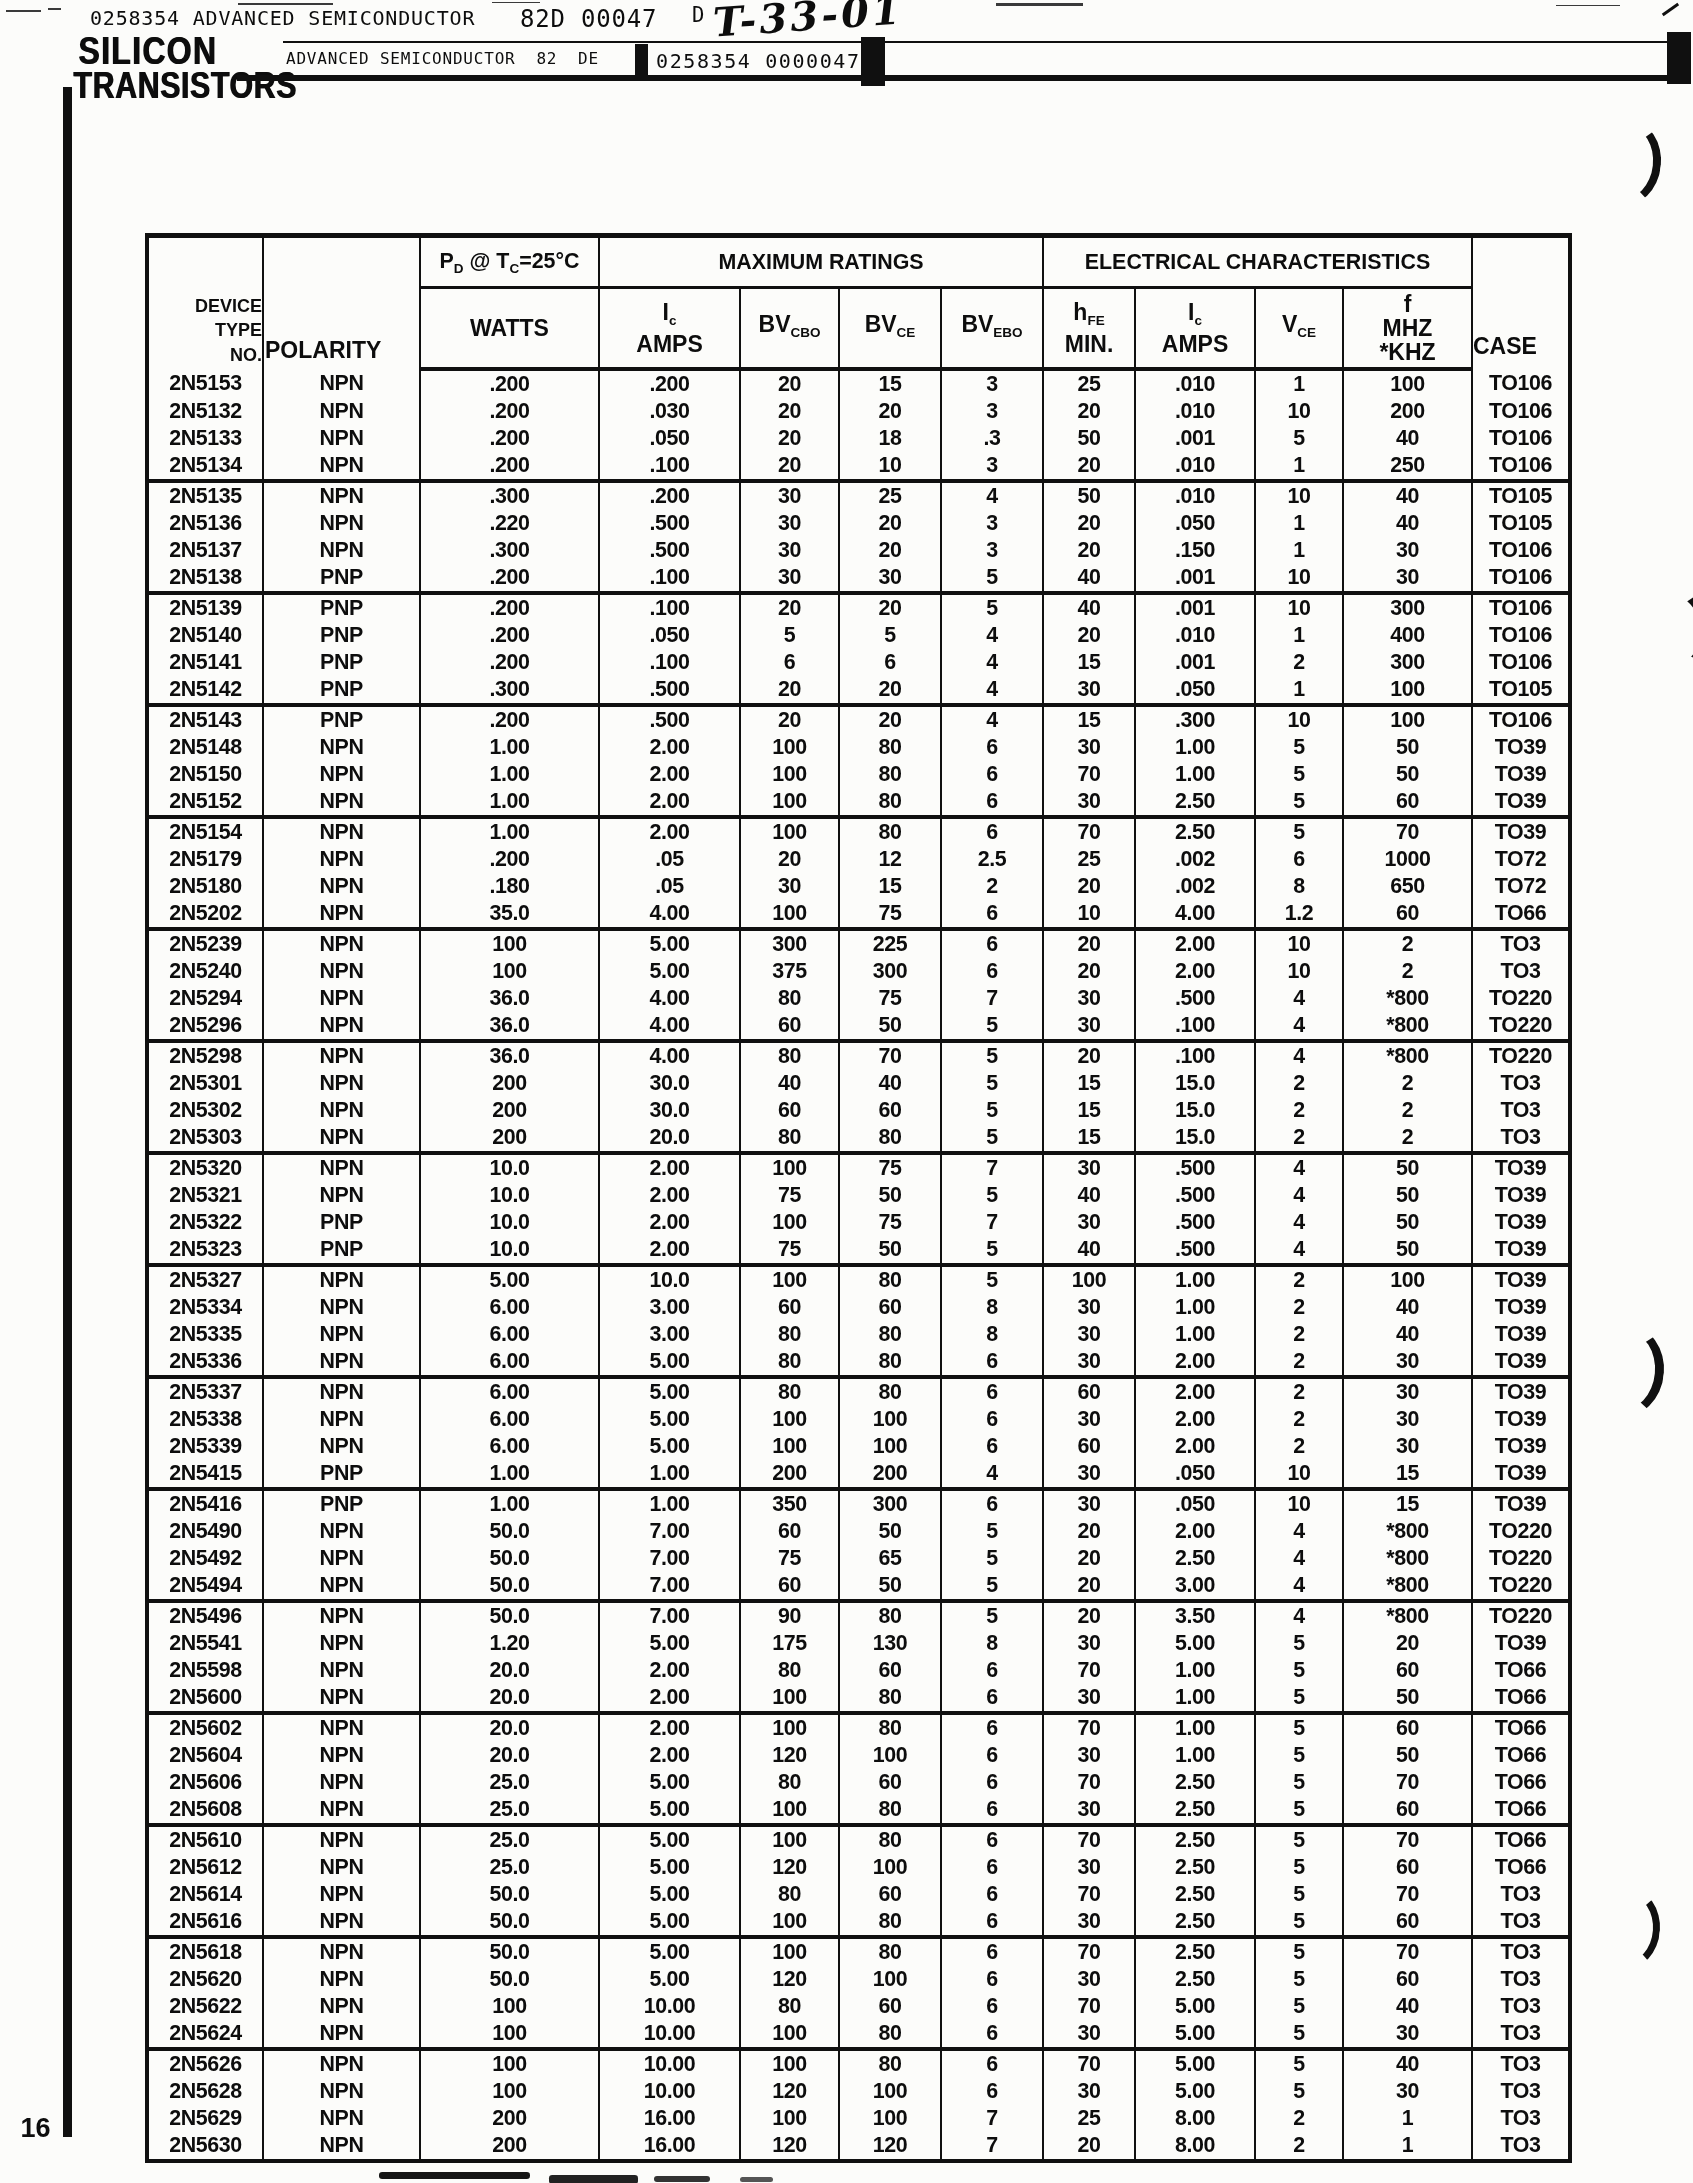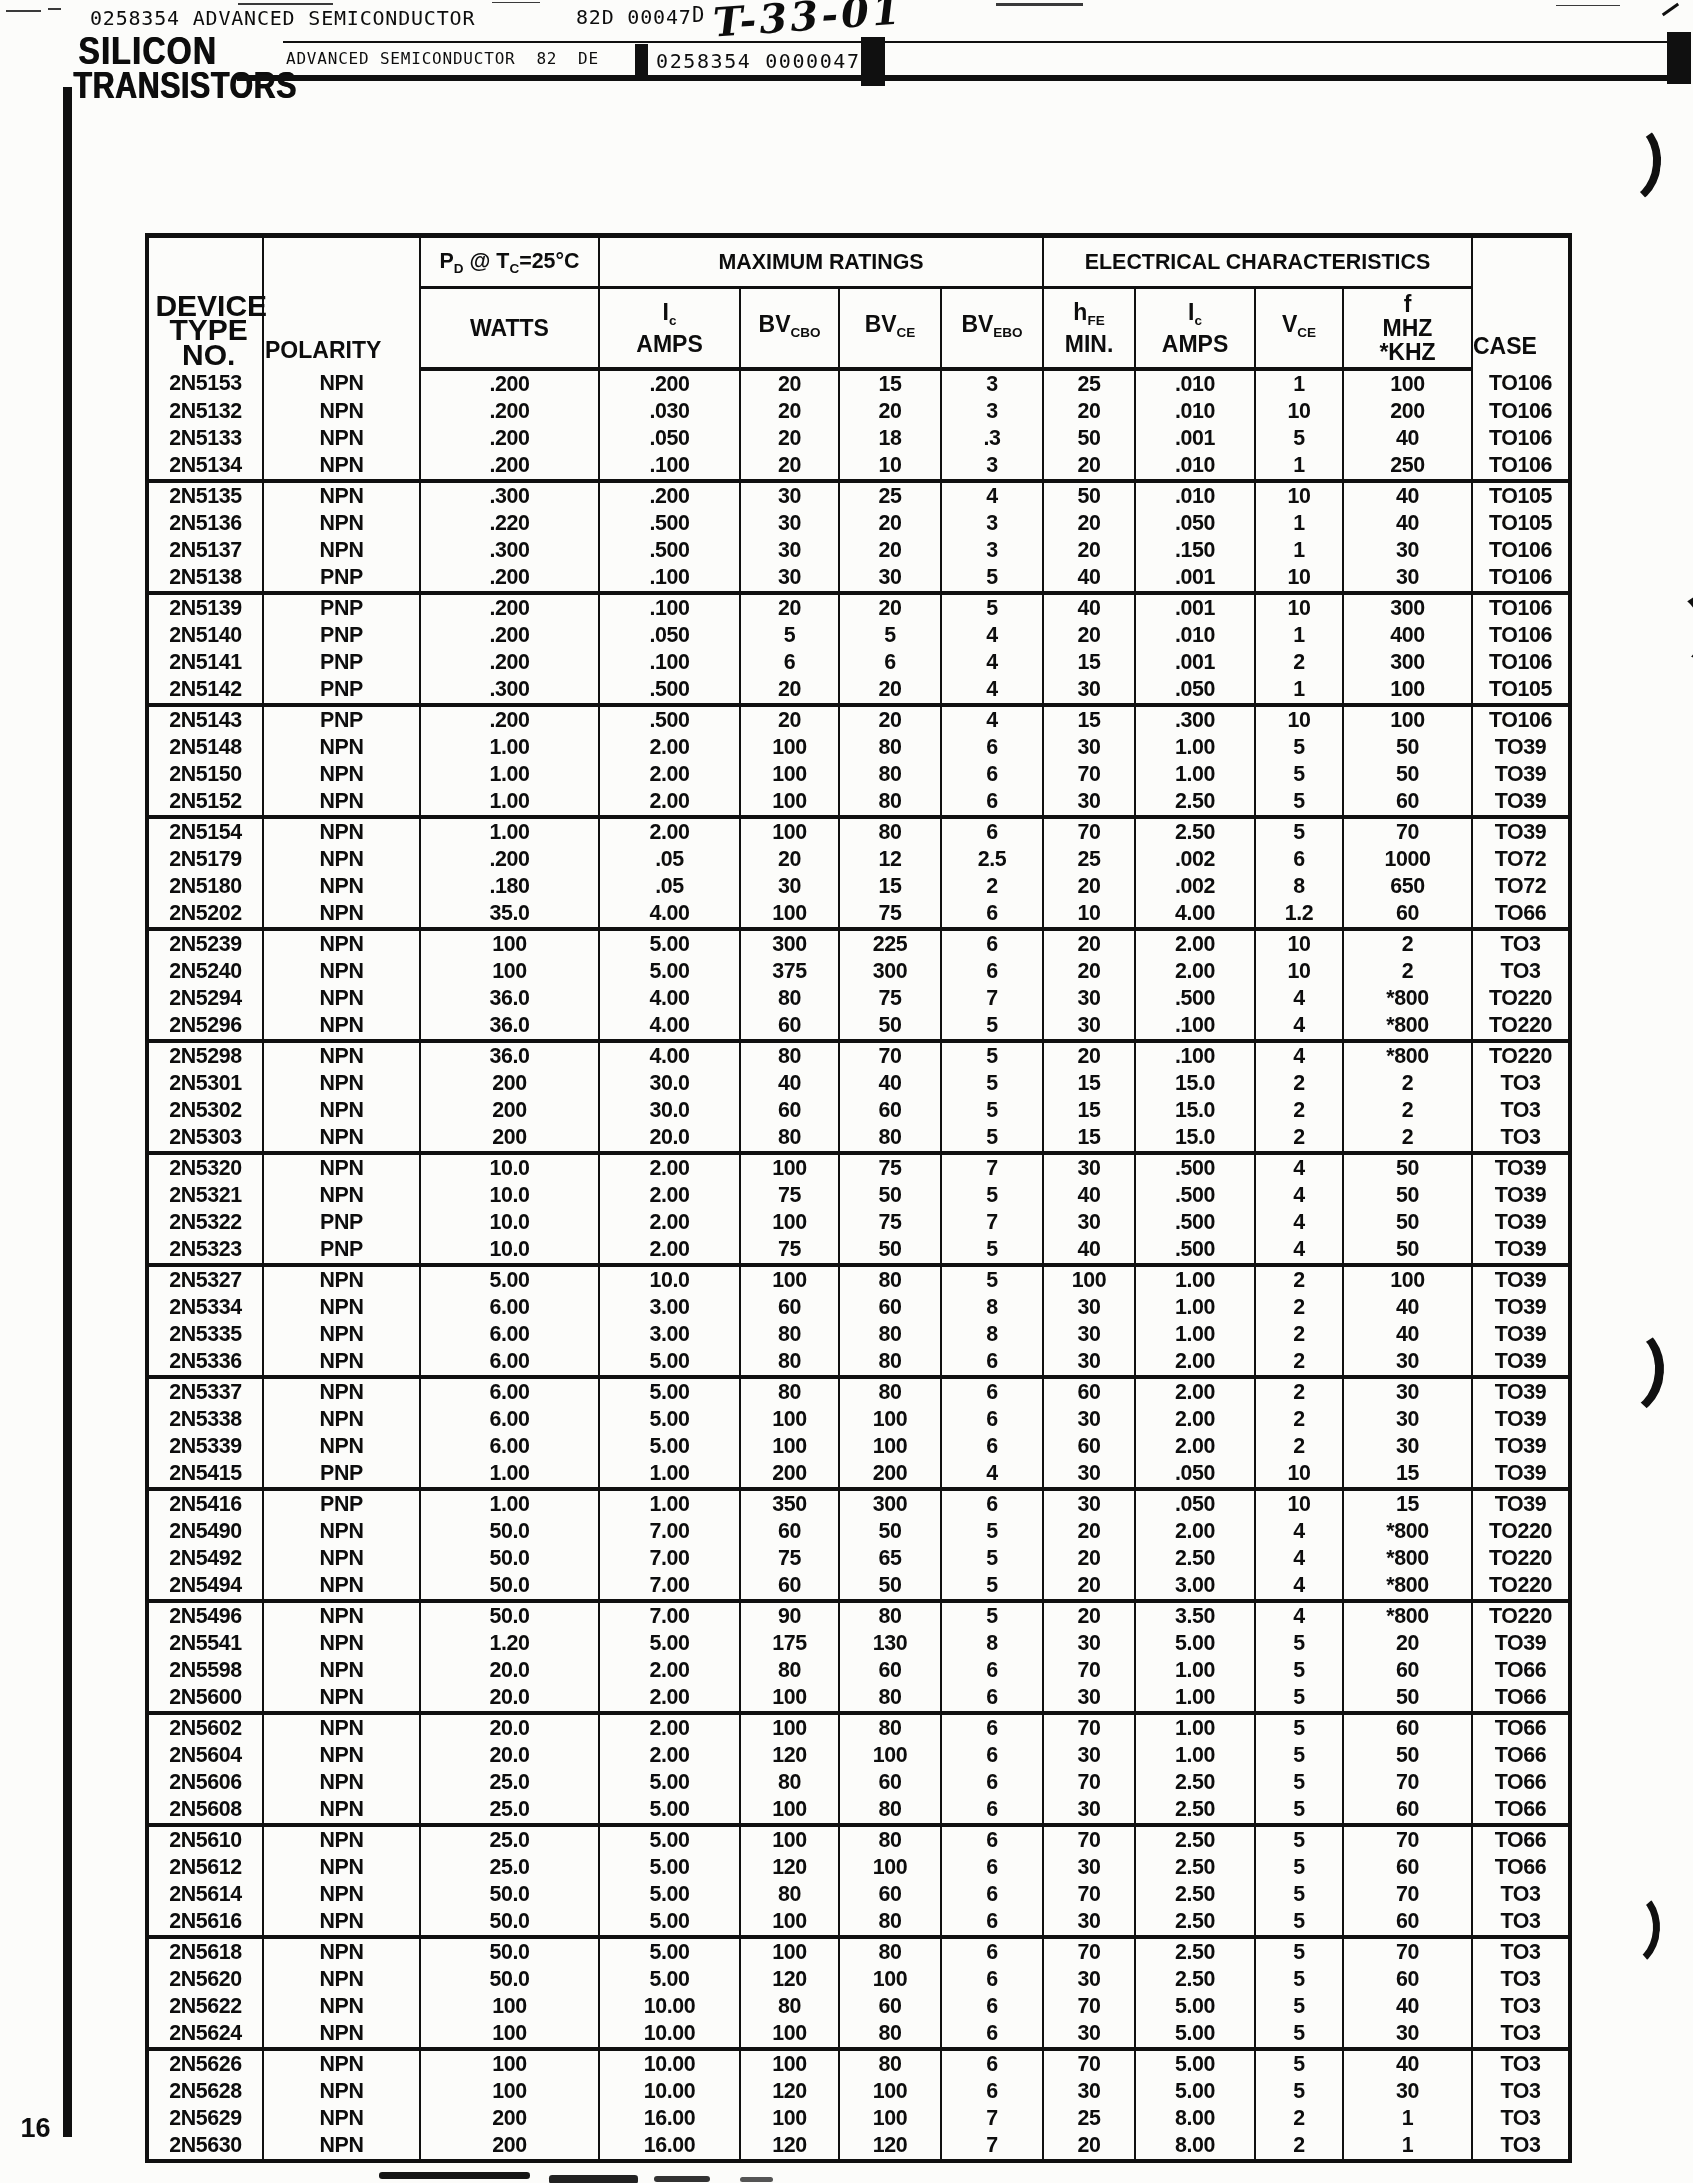--- a/index.html
+++ b/index.html
@@ -7,21 +7,21 @@
     width:1693px;height:2183px;position:relative;overflow:hidden;
     background:#fcfcfa;color:#0d0d0d;
     font-family:"Liberation Sans",sans-serif;
   }
   .abs{position:absolute}
   .mono{font-family:"DejaVu Sans Mono",monospace;font-weight:normal;white-space:pre}
   .ink{background:#101010}
 
   
   #stamp1-text{left:90px;top:6.4px;font-size:20px;letter-spacing:0.8px}
-  #stamp1-num{left:576px;top:4.8px;font-size:20px;letter-spacing:0.8px}
+  #stamp1-num{left:520px;top:4.8px;font-size:24px;letter-spacing:0.8px}
   #stamp1-rev{left:692px;top:3.2px;font-size:20.6px}
   #handwriting{
     left:713px;top:-8px;font-size:40px;font-family:"DejaVu Serif",serif;
     font-style:italic;letter-spacing:3.2px;transform:rotate(-4deg);font-weight:bold;
   }
   #title-silicon{
     left:78px;top:30px;font-size:38px;font-weight:bold;letter-spacing:1.6px;
     transform:scaleX(.84);transform-origin:left top;
     text-shadow:1.2px 0 0 #0d0d0d;
   }
@@ -69,21 +69,21 @@
   }
   #spec-table th,#spec-table td{
     border-left:2.4px solid #101010;border-right:2.4px solid #101010;
     font-weight:bold;color:#0d0d0d;
   }
   #spec-table td{height:27px;font-size:21.4px;line-height:1;vertical-align:middle;padding:0;text-align:center;letter-spacing:-0.4px}
   tr.group-start td{border-top:4px solid #101010}
   thead tr.band th{height:46px}
   thead tr.sub th{height:76px;border-bottom:4.8px solid #101010;font-size:23px;vertical-align:middle;text-align:center;line-height:24px}
   .band-box{border-bottom:3.2px solid #101010;font-size:21.4px;text-align:center;vertical-align:middle;letter-spacing:0}
-  .h-device{vertical-align:bottom;text-align:center;padding:0 0 1.6px 6.4px;font-size:30px;line-height:24.6px}
+  .h-device{vertical-align:bottom;text-align:right;padding:0 0 1.6px 6.4px;font-size:18px;line-height:24.6px}
   .h-pol{vertical-align:bottom;text-align:left;font-size:23px;padding-bottom:4.8px}
   .h-case{vertical-align:bottom;text-align:left;font-size:23px;padding:0 8px 9.5px 0}
   .ssub{font-size:13.5px;vertical-align:-4.8px;letter-spacing:0}
   
   td.c0{text-align:left;padding-left:6.4px}
   td.c10{text-align:right;padding-right:24px}
   td.c11{text-align:right;padding-right:8px}
 </style>
 </head>
 <body>

